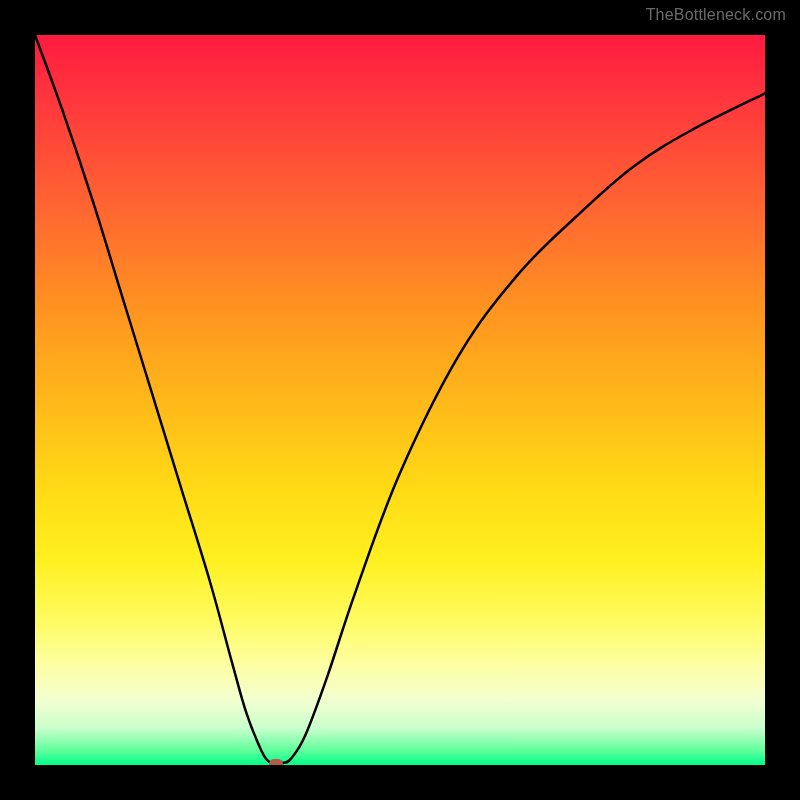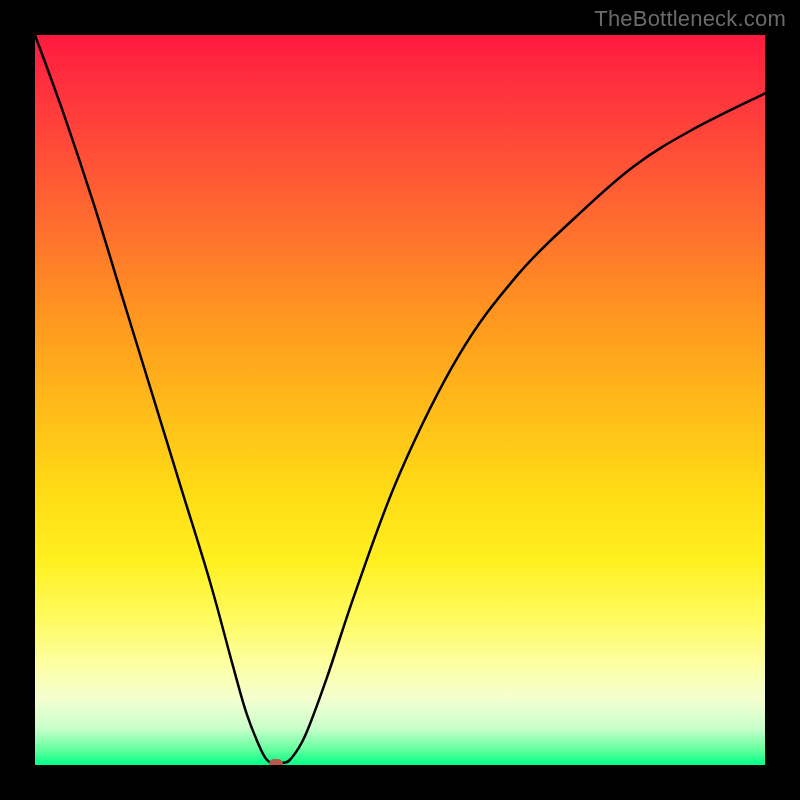--- a/index.html
+++ b/index.html
@@ -57,21 +57,21 @@
     height: 10px;
     border-radius: 5px;
     background: #b85a4a;
     transform: translate(-50%, -50%);
   }
   .watermark {
     position: absolute;
     top: 6px;
     right: 14px;
     color: #6a6a6a;
-    font-size: 22px;
+    font-size: 16px;
     letter-spacing: 0.2px;
     font-weight: 500;
     user-select: none;
   }
 </style>
 </head>
 <body>
 
 <div class="frame">
 

